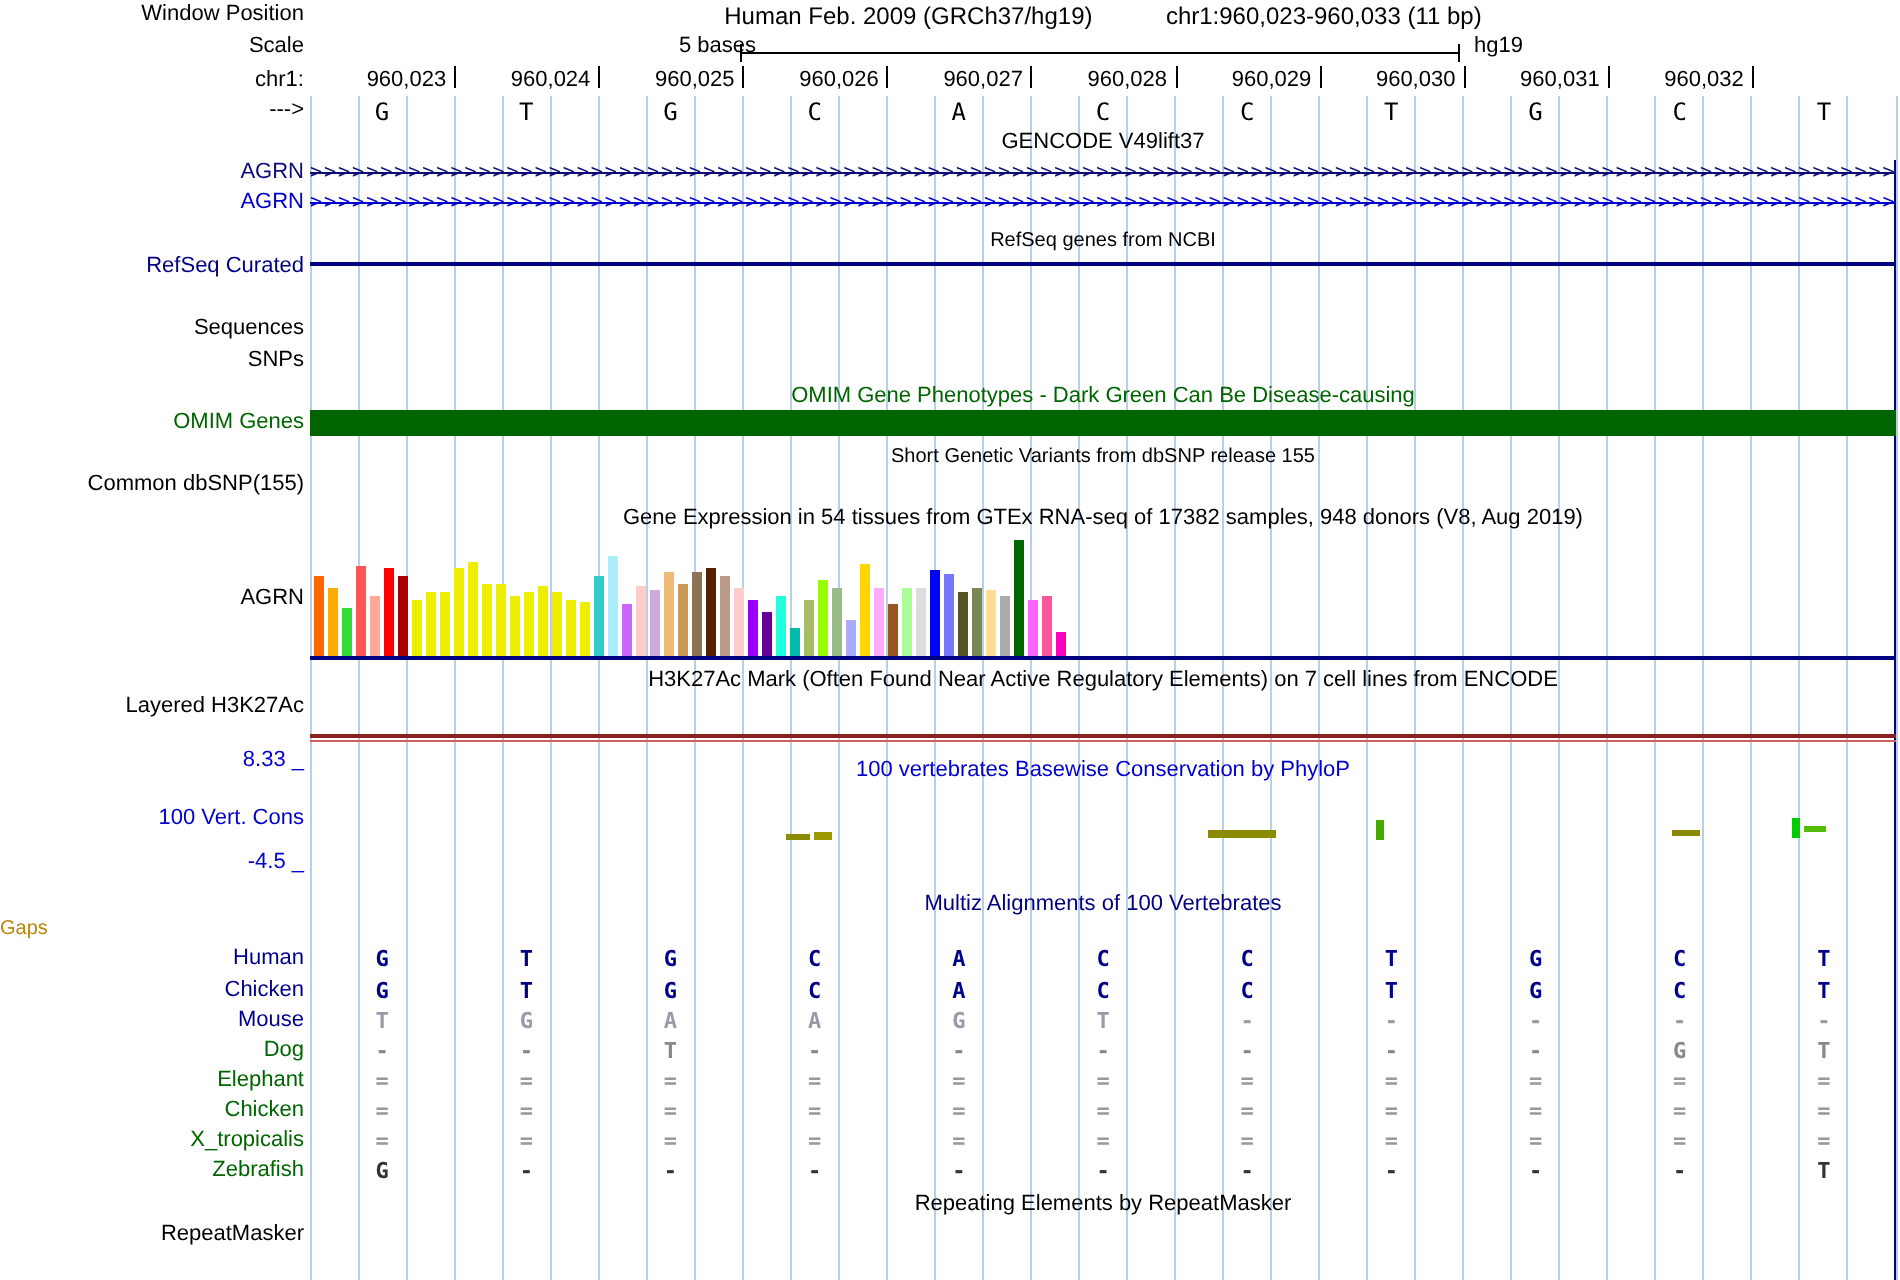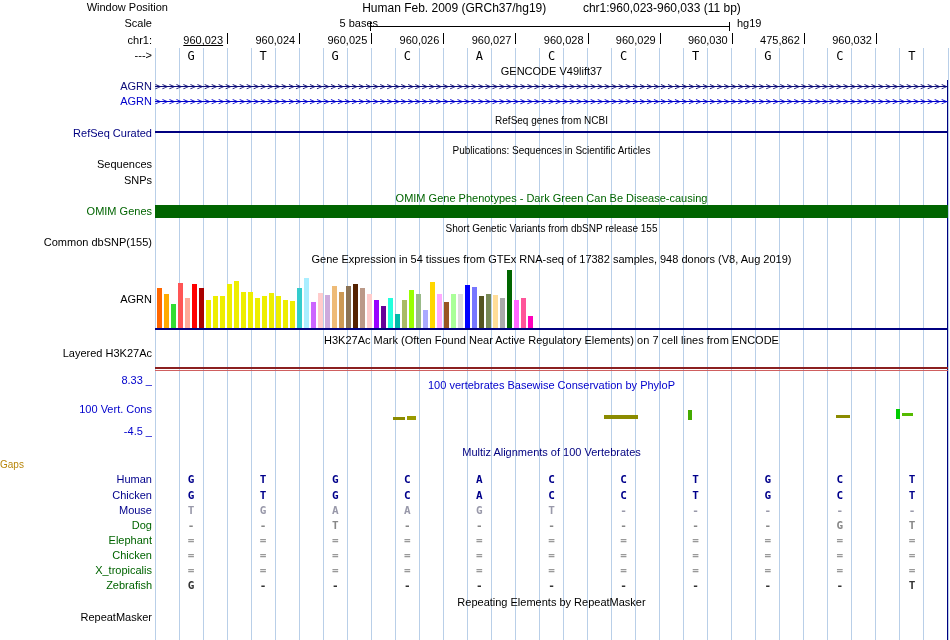--- a/index.html
+++ b/index.html
@@ -58,56 +58,55 @@
     <span>chr1:960,023-960,033 (11 bp)</span>
   </div>
 
   <div class="abs" style="left:170px;top:17px;width:208px;text-align:right;font-size:11px">5 bases</div>
   <div class="abs" style="left:370px;top:26px;width:360px;height:1px;background:#000"></div>
   <div class="abs" style="left:370px;top:22px;width:1px;height:9px;background:#000"></div>
   <div class="abs" style="left:729px;top:22px;width:1px;height:9px;background:#000"></div>
   <div class="abs" style="left:737px;top:17px;font-size:11px">hg19</div>
 
   <div id="ruler-layer">
-      <div style="position: absolute; left: 157.091px; top: 34px; width: 66px; text-align: right; font-size: 11px; white-space: nowrap; text-decoration: underline;">960,023</div>
+      <div style="position: absolute; left: 157.091px; top: 34px; width: 66px; text-align: right; font-size: 11px; white-space: nowrap;">960,023</div>
       <div style="position: absolute; left: 227.091px; top: 33px; width: 1px; height: 11px; background: rgb(0, 0, 0);"></div>
       <div style="position: absolute; left: 229.182px; top: 34px; width: 66px; text-align: right; font-size: 11px; white-space: nowrap;">960,024</div>
       <div style="position: absolute; left: 299.182px; top: 33px; width: 1px; height: 11px; background: rgb(0, 0, 0);"></div>
       <div style="position: absolute; left: 301.273px; top: 34px; width: 66px; text-align: right; font-size: 11px; white-space: nowrap;">960,025</div>
       <div style="position: absolute; left: 371.273px; top: 33px; width: 1px; height: 11px; background: rgb(0, 0, 0);"></div>
       <div style="position: absolute; left: 373.364px; top: 34px; width: 66px; text-align: right; font-size: 11px; white-space: nowrap;">960,026</div>
       <div style="position: absolute; left: 443.364px; top: 33px; width: 1px; height: 11px; background: rgb(0, 0, 0);"></div>
       <div style="position: absolute; left: 445.455px; top: 34px; width: 66px; text-align: right; font-size: 11px; white-space: nowrap;">960,027</div>
       <div style="position: absolute; left: 515.455px; top: 33px; width: 1px; height: 11px; background: rgb(0, 0, 0);"></div>
       <div style="position: absolute; left: 517.545px; top: 34px; width: 66px; text-align: right; font-size: 11px; white-space: nowrap;">960,028</div>
       <div style="position: absolute; left: 587.545px; top: 33px; width: 1px; height: 11px; background: rgb(0, 0, 0);"></div>
       <div style="position: absolute; left: 589.636px; top: 34px; width: 66px; text-align: right; font-size: 11px; white-space: nowrap;">960,029</div>
       <div style="position: absolute; left: 659.636px; top: 33px; width: 1px; height: 11px; background: rgb(0, 0, 0);"></div>
       <div style="position: absolute; left: 661.727px; top: 34px; width: 66px; text-align: right; font-size: 11px; white-space: nowrap;">960,030</div>
       <div style="position: absolute; left: 731.727px; top: 33px; width: 1px; height: 11px; background: rgb(0, 0, 0);"></div>
-      <div style="position: absolute; left: 733.818px; top: 34px; width: 66px; text-align: right; font-size: 11px; white-space: nowrap;">475,862</div>
+      <div style="position: absolute; left: 733.818px; top: 34px; width: 66px; text-align: right; font-size: 11px; white-space: nowrap;">960,031</div>
       <div style="position: absolute; left: 803.818px; top: 33px; width: 1px; height: 11px; background: rgb(0, 0, 0);"></div>
       <div style="position: absolute; left: 805.909px; top: 34px; width: 66px; text-align: right; font-size: 11px; white-space: nowrap;">960,032</div>
       <div style="position: absolute; left: 875.909px; top: 33px; width: 1px; height: 11px; background: rgb(0, 0, 0);"></div>
       <div style="position: absolute; left: 191.045px; top: 49px; transform: translateX(-50%); font-size: 12px; font-family: &quot;DejaVu Sans Mono&quot;, monospace;">G</div>
       <div style="position: absolute; left: 263.136px; top: 49px; transform: translateX(-50%); font-size: 12px; font-family: &quot;DejaVu Sans Mono&quot;, monospace;">T</div>
       <div style="position: absolute; left: 335.227px; top: 49px; transform: translateX(-50%); font-size: 12px; font-family: &quot;DejaVu Sans Mono&quot;, monospace;">G</div>
       <div style="position: absolute; left: 407.318px; top: 49px; transform: translateX(-50%); font-size: 12px; font-family: &quot;DejaVu Sans Mono&quot;, monospace;">C</div>
       <div style="position: absolute; left: 479.409px; top: 49px; transform: translateX(-50%); font-size: 12px; font-family: &quot;DejaVu Sans Mono&quot;, monospace;">A</div>
       <div style="position: absolute; left: 551.5px; top: 49px; transform: translateX(-50%); font-size: 12px; font-family: &quot;DejaVu Sans Mono&quot;, monospace;">C</div>
       <div style="position: absolute; left: 623.591px; top: 49px; transform: translateX(-50%); font-size: 12px; font-family: &quot;DejaVu Sans Mono&quot;, monospace;">C</div>
       <div style="position: absolute; left: 695.682px; top: 49px; transform: translateX(-50%); font-size: 12px; font-family: &quot;DejaVu Sans Mono&quot;, monospace;">T</div>
       <div style="position: absolute; left: 767.773px; top: 49px; transform: translateX(-50%); font-size: 12px; font-family: &quot;DejaVu Sans Mono&quot;, monospace;">G</div>
       <div style="position: absolute; left: 839.864px; top: 49px; transform: translateX(-50%); font-size: 12px; font-family: &quot;DejaVu Sans Mono&quot;, monospace;">C</div>
       <div style="position: absolute; left: 911.955px; top: 49px; transform: translateX(-50%); font-size: 12px; font-family: &quot;DejaVu Sans Mono&quot;, monospace;">T</div>
     </div>
 
   <div class="ctitle" style="top:65px">GENCODE V49lift37</div>
   <div class="ctitle small" style="top:114px">RefSeq genes from NCBI</div>
-  <div class="ctitle small" style="top:144px">Publications: Sequences in Scientific Articles</div>
   <div class="ctitle" style="top:192px;color:#006400">OMIM Gene Phenotypes - Dark Green Can Be Disease-causing</div>
   <div class="ctitle small" style="top:222px">Short Genetic Variants from dbSNP release 155</div>
   <div class="ctitle" style="top:253px">Gene Expression in 54 tissues from GTEx RNA-seq of 17382 samples, 948 donors (V8, Aug 2019)</div>
   <div class="ctitle" style="top:334px">H3K27Ac Mark (Often Found Near Active Regulatory Elements) on 7 cell lines from ENCODE</div>
   <div class="ctitle" style="top:379px;color:#0000cc">100 vertebrates Basewise Conservation by PhyloP</div>
   <div class="ctitle" style="top:446px;color:#000080">Multiz Alignments of 100 Vertebrates</div>
   <div class="ctitle" style="top:596px">Repeating Elements by RepeatMasker</div>
 
   <div id="tracks-layer">
       <div style="position: absolute; left: 155px; top: 86px; width: 793px; height: 1px; background: rgb(12, 12, 120);"></div>
@@ -176,21 +175,21 @@
       <div style="position: absolute; left: 393px; top: 417px; width: 12px; height: 3px; background: rgb(139, 139, 0);"></div>
       <div style="position: absolute; left: 407px; top: 416px; width: 9px; height: 4px; background: rgb(154, 154, 0);"></div>
       <div style="position: absolute; left: 604px; top: 415px; width: 34px; height: 4px; background: rgb(139, 139, 0);"></div>
       <div style="position: absolute; left: 688px; top: 410px; width: 4px; height: 10px; background: rgb(68, 170, 0);"></div>
       <div style="position: absolute; left: 836px; top: 415px; width: 14px; height: 3px; background: rgb(139, 139, 0);"></div>
       <div style="position: absolute; left: 896px; top: 409px; width: 4px; height: 10px; background: rgb(0, 204, 0);"></div>
       <div style="position: absolute; left: 902px; top: 413px; width: 11px; height: 3px; background: rgb(85, 187, 0);"></div>
     </div>
 
   <div id="labels-layer">
-      <div style="position: absolute; left: 16px; top: 1px; width: 152px; text-align: right; font-size: 11px; line-height: 13px; color: rgb(0, 0, 0); white-space: nowrap;">Window Position</div>
+      <div style="position: absolute; left: 0px; top: 1px; width: 152px; text-align: right; font-size: 11px; line-height: 13px; color: rgb(0, 0, 0); white-space: nowrap;">Window Position</div>
       <div style="position: absolute; left: 0px; top: 17px; width: 152px; text-align: right; font-size: 11px; line-height: 13px; color: rgb(0, 0, 0); white-space: nowrap;">Scale</div>
       <div style="position: absolute; left: 0px; top: 34px; width: 152px; text-align: right; font-size: 11px; line-height: 13px; color: rgb(0, 0, 0); white-space: nowrap;">chr1:</div>
       <div style="position: absolute; left: 0px; top: 49px; width: 152px; text-align: right; font-size: 11px; line-height: 13px; color: rgb(0, 0, 0); white-space: nowrap;">---&gt;</div>
       <div style="position: absolute; left: 0px; top: 80px; width: 152px; text-align: right; font-size: 11px; line-height: 13px; color: rgb(12, 12, 120); white-space: nowrap;">AGRN</div>
       <div style="position: absolute; left: 0px; top: 95px; width: 152px; text-align: right; font-size: 11px; line-height: 13px; color: rgb(0, 0, 204); white-space: nowrap;">AGRN</div>
       <div style="position: absolute; left: 0px; top: 127px; width: 152px; text-align: right; font-size: 11px; line-height: 13px; color: rgb(0, 0, 128); white-space: nowrap;">RefSeq Curated</div>
       <div style="position: absolute; left: 0px; top: 158px; width: 152px; text-align: right; font-size: 11px; line-height: 13px; color: rgb(0, 0, 0); white-space: nowrap;">Sequences</div>
       <div style="position: absolute; left: 0px; top: 174px; width: 152px; text-align: right; font-size: 11px; line-height: 13px; color: rgb(0, 0, 0); white-space: nowrap;">SNPs</div>
       <div style="position: absolute; left: 0px; top: 205px; width: 152px; text-align: right; font-size: 11px; line-height: 13px; color: rgb(0, 100, 0); white-space: nowrap;">OMIM Genes</div>
       <div style="position: absolute; left: 0px; top: 236px; width: 152px; text-align: right; font-size: 11px; line-height: 13px; color: rgb(0, 0, 0); white-space: nowrap;">Common dbSNP(155)</div>

